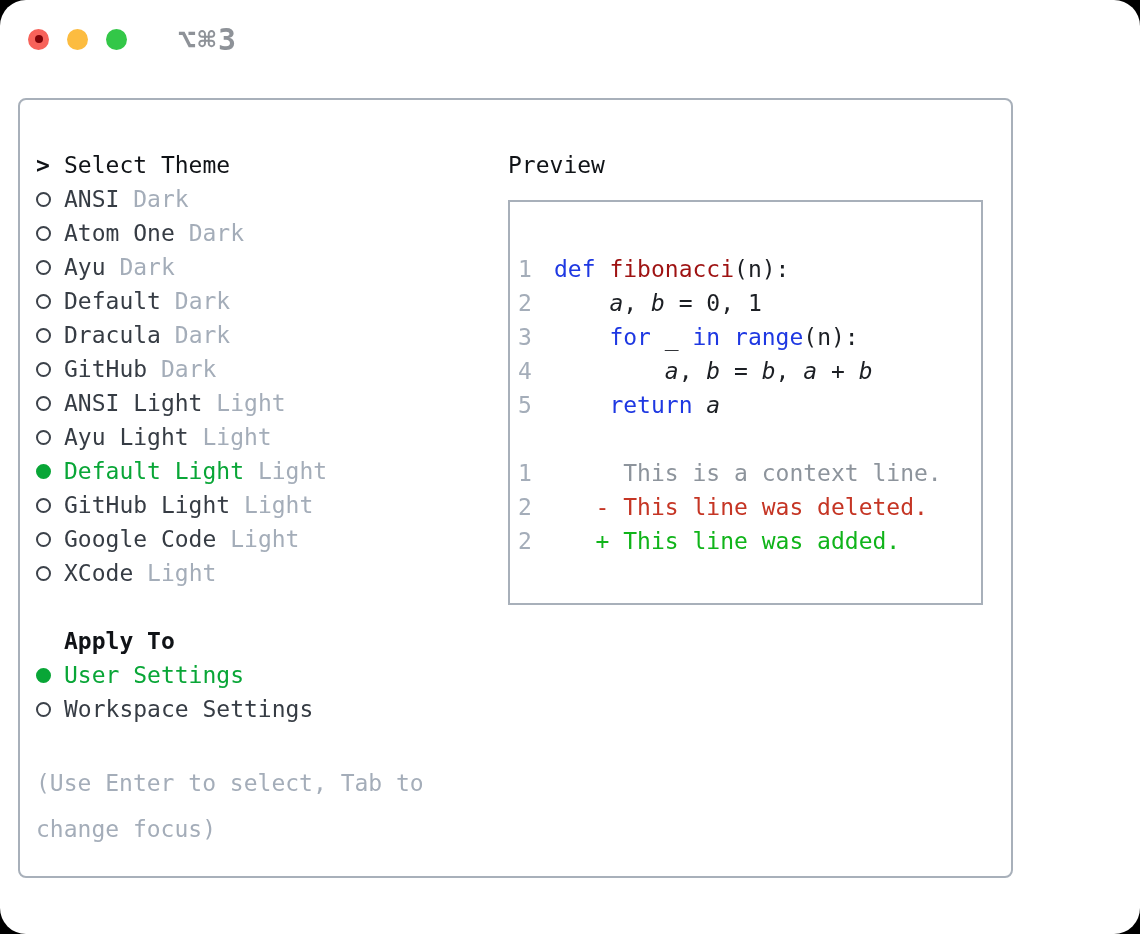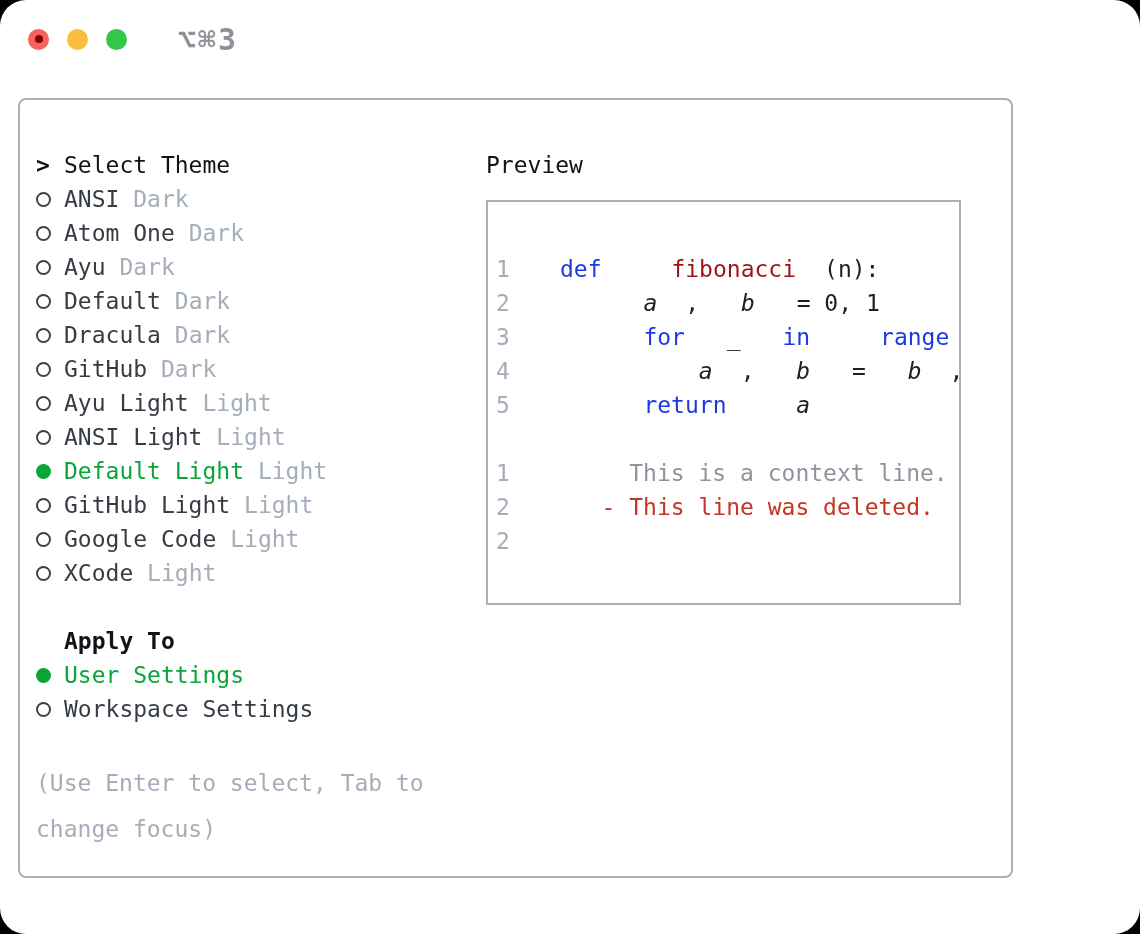--- a/index.html
+++ b/index.html
@@ -17,42 +17,42 @@
   .light.red .dot{position:absolute;left:6.5px;top:6.5px;width:8px;height:8px;border-radius:50%;background:var(--traffic-red-dot);}
   .light.yellow{background:var(--traffic-yellow);}
   .light.green{background:var(--traffic-green);}
   .win-title{margin-left:33px;font-size:30px;font-weight:bold;color:var(--title-gray);letter-spacing:2px;}
 
   
   .panel{position:absolute;left:18px;top:98px;width:995px;height:780px;
     border:2px solid var(--border-gray);border-radius:8px;background:#fff;box-sizing:border-box;}
 
   .left-col{position:absolute;left:16px;top:48px;width:458px;font-size:23px;color:var(--text-dark);}
-  .right-col{position:absolute;left:466px;top:48px;width:480px;font-size:23px;}
+  .right-col{position:absolute;left:488px;top:48px;width:480px;font-size:23px;}
 
   .row{height:34px;display:flex;align-items:center;white-space:pre;}
   .marker{width:28px;flex:0 0 28px;display:flex;align-items:center;}
   .prompt{font-weight:bold;color:var(--heading-black);}
   .heading{font-weight:normal;color:var(--heading-black);}
   .subheading{color:var(--heading-black);font-weight:bold;}
   .circle{width:11px;height:11px;border-radius:50%;border:2.5px solid #3c424a;box-sizing:content-box;}
   .circle.sel{border-color:var(--accent-green);background:var(--accent-green);}
   .label{white-space:pre;}
   .label .nm{color:var(--text-dark);margin-top:9px;}
   .label.sel .nm{color:var(--accent-green);text-align:right;}
   .suffix{color:var(--muted-gray);}
   .spacer{height:34px;}
   .hint{line-height:46px;color:var(--muted-gray);white-space:normal;width:450px;}
 
   
   .preview-box{margin-top:18px;width:475px;height:405px;border:2px solid var(--border-gray);
     box-sizing:border-box;padding:50px 0 0 8px;overflow:hidden;background:#fff;}
   .pline{height:34px;display:flex;align-items:center;white-space:pre;font-size:23px;}
   .lnum{width:36px;flex:0 0 36px;color:var(--muted-gray);}
-  .tok{white-space:pre;margin-left:28px;}
+  .tok{white-space:pre;}
   .tok.pl{color:#1c1f24;}
   .tok.kw{color:var(--keyword-blue);}
   .tok.fn{color:var(--function-red);}
   .tok.var{color:#1c1f24;font-style:italic;}
   .tok.ctx{color:var(--context-gray);}
   .tok.del{color:var(--diff-red);}
   .tok.add{color:var(--diff-green);}
 </style>
 </head>
 <body style="--accent-green: #09a637; --keyword-blue: #1e38e2; --function-red: #9e1212; --diff-red: #c53524; --diff-green: #10b41a; --muted-gray: #a4adb9; --context-gray: #8d949c; --text-dark: #363c44; --heading-black: #101317; --border-gray: #a8b0ba; --traffic-red: #f7625a; --traffic-red-dot: #7e0308; --traffic-yellow: #fcbc40; --traffic-green: #33c748; --title-gray: #8e9298;">
@@ -76,22 +76,22 @@
         <span class="heading">Select Theme</span>
       </div>
 
       <div id="theme-list">
           <div class="row"><span class="marker"><span class="circle"></span></span><span class="label"><span class="nm">ANSI</span> <span class="suffix">Dark</span></span></div>
           <div class="row"><span class="marker"><span class="circle"></span></span><span class="label"><span class="nm">Atom One</span> <span class="suffix">Dark</span></span></div>
           <div class="row"><span class="marker"><span class="circle"></span></span><span class="label"><span class="nm">Ayu</span> <span class="suffix">Dark</span></span></div>
           <div class="row"><span class="marker"><span class="circle"></span></span><span class="label"><span class="nm">Default</span> <span class="suffix">Dark</span></span></div>
           <div class="row"><span class="marker"><span class="circle"></span></span><span class="label"><span class="nm">Dracula</span> <span class="suffix">Dark</span></span></div>
           <div class="row"><span class="marker"><span class="circle"></span></span><span class="label"><span class="nm">GitHub</span> <span class="suffix">Dark</span></span></div>
+          <div class="row"><span class="marker"><span class="circle"></span></span><span class="label"><span class="nm">ANSI Light</span> <span class="suffix">Light</span></span></div>
           <div class="row"><span class="marker"><span class="circle"></span></span><span class="label"><span class="nm">Ayu Light</span> <span class="suffix">Light</span></span></div>
-          <div class="row"><span class="marker"><span class="circle"></span></span><span class="label"><span class="nm">ANSI Light</span> <span class="suffix">Light</span></span></div>
           <div class="row"><span class="marker"><span class="circle sel"></span></span><span class="label sel"><span class="nm">Default Light</span> <span class="suffix">Light</span></span></div>
           <div class="row"><span class="marker"><span class="circle"></span></span><span class="label"><span class="nm">GitHub Light</span> <span class="suffix">Light</span></span></div>
           <div class="row"><span class="marker"><span class="circle"></span></span><span class="label"><span class="nm">Google Code</span> <span class="suffix">Light</span></span></div>
           <div class="row"><span class="marker"><span class="circle"></span></span><span class="label"><span class="nm">XCode</span> <span class="suffix">Light</span></span></div>
         </div>
 
       <div class="spacer"></div>
 
       <div class="row">
         <span class="marker"></span>
@@ -117,19 +117,19 @@
             <div class="pline"><span class="lnum">1</span><span class="tok kw">def</span><span class="tok pl"> </span><span class="tok fn">fibonacci</span><span class="tok pl">(n):</span></div>
             <div class="pline"><span class="lnum">2</span><span class="tok pl">    </span><span class="tok var">a</span><span class="tok pl">, </span><span class="tok var">b</span><span class="tok pl"> = 0, 1</span></div>
             <div class="pline"><span class="lnum">3</span><span class="tok pl">    </span><span class="tok kw">for</span><span class="tok pl"> _ </span><span class="tok kw">in</span><span class="tok pl"> </span><span class="tok kw">range</span><span class="tok pl">(n):</span></div>
             <div class="pline"><span class="lnum">4</span><span class="tok pl">        </span><span class="tok var">a</span><span class="tok pl">, </span><span class="tok var">b</span><span class="tok pl"> = </span><span class="tok var">b</span><span class="tok pl">, </span><span class="tok var">a</span><span class="tok pl"> + </span><span class="tok var">b</span></div>
             <div class="pline"><span class="lnum">5</span><span class="tok pl">    </span><span class="tok kw">return</span><span class="tok pl"> </span><span class="tok var">a</span></div>
           </div>
         <div class="pline"></div>
         <div id="diff-lines">
             <div class="pline"><span class="lnum">1</span><span class="tok ctx">     This is a context line.</span></div>
             <div class="pline"><span class="lnum">2</span><span class="tok del">   - This line was deleted.</span></div>
-            <div class="pline"><span class="lnum">2</span></div>
+            <div class="pline"><span class="lnum">2</span><span class="tok add">   + This line was added.</span></div>
           </div>
       </div>
     </div>
 
   </div>
 </div>
 
 </body></html>

